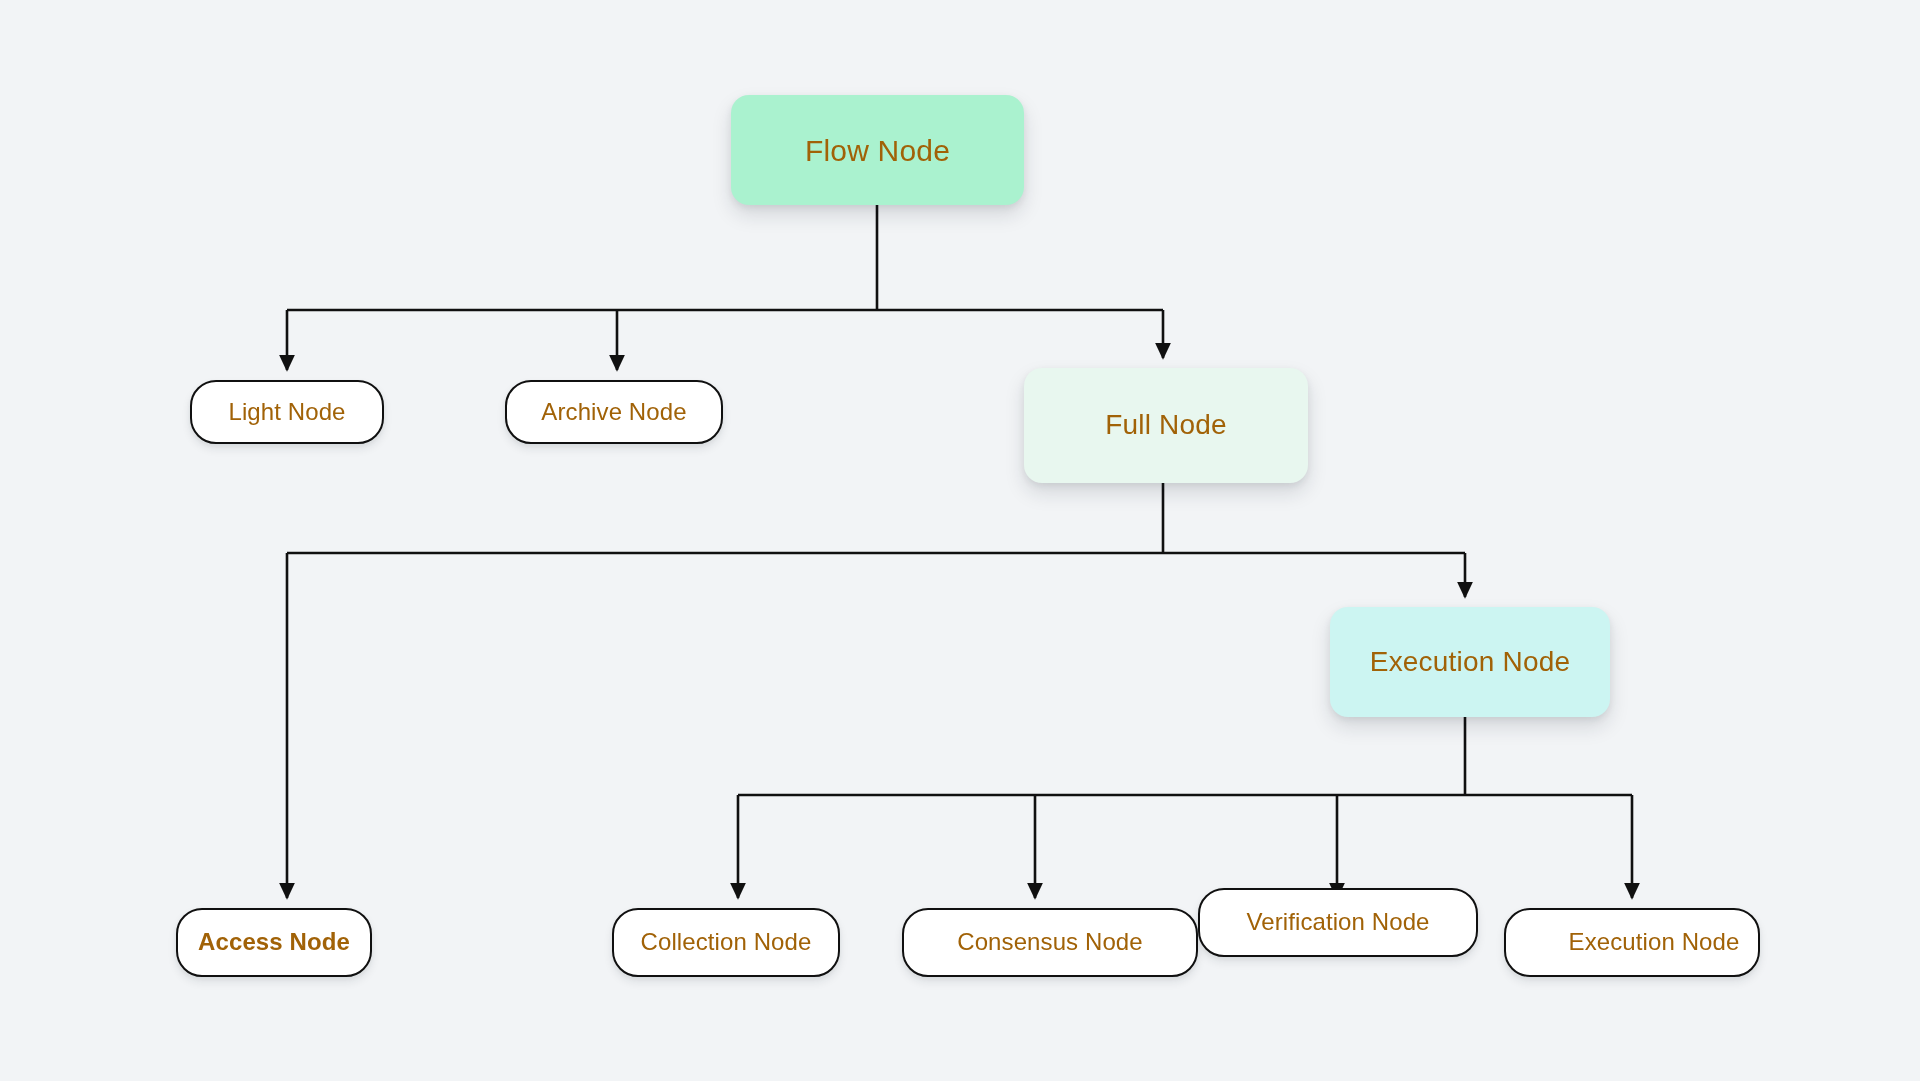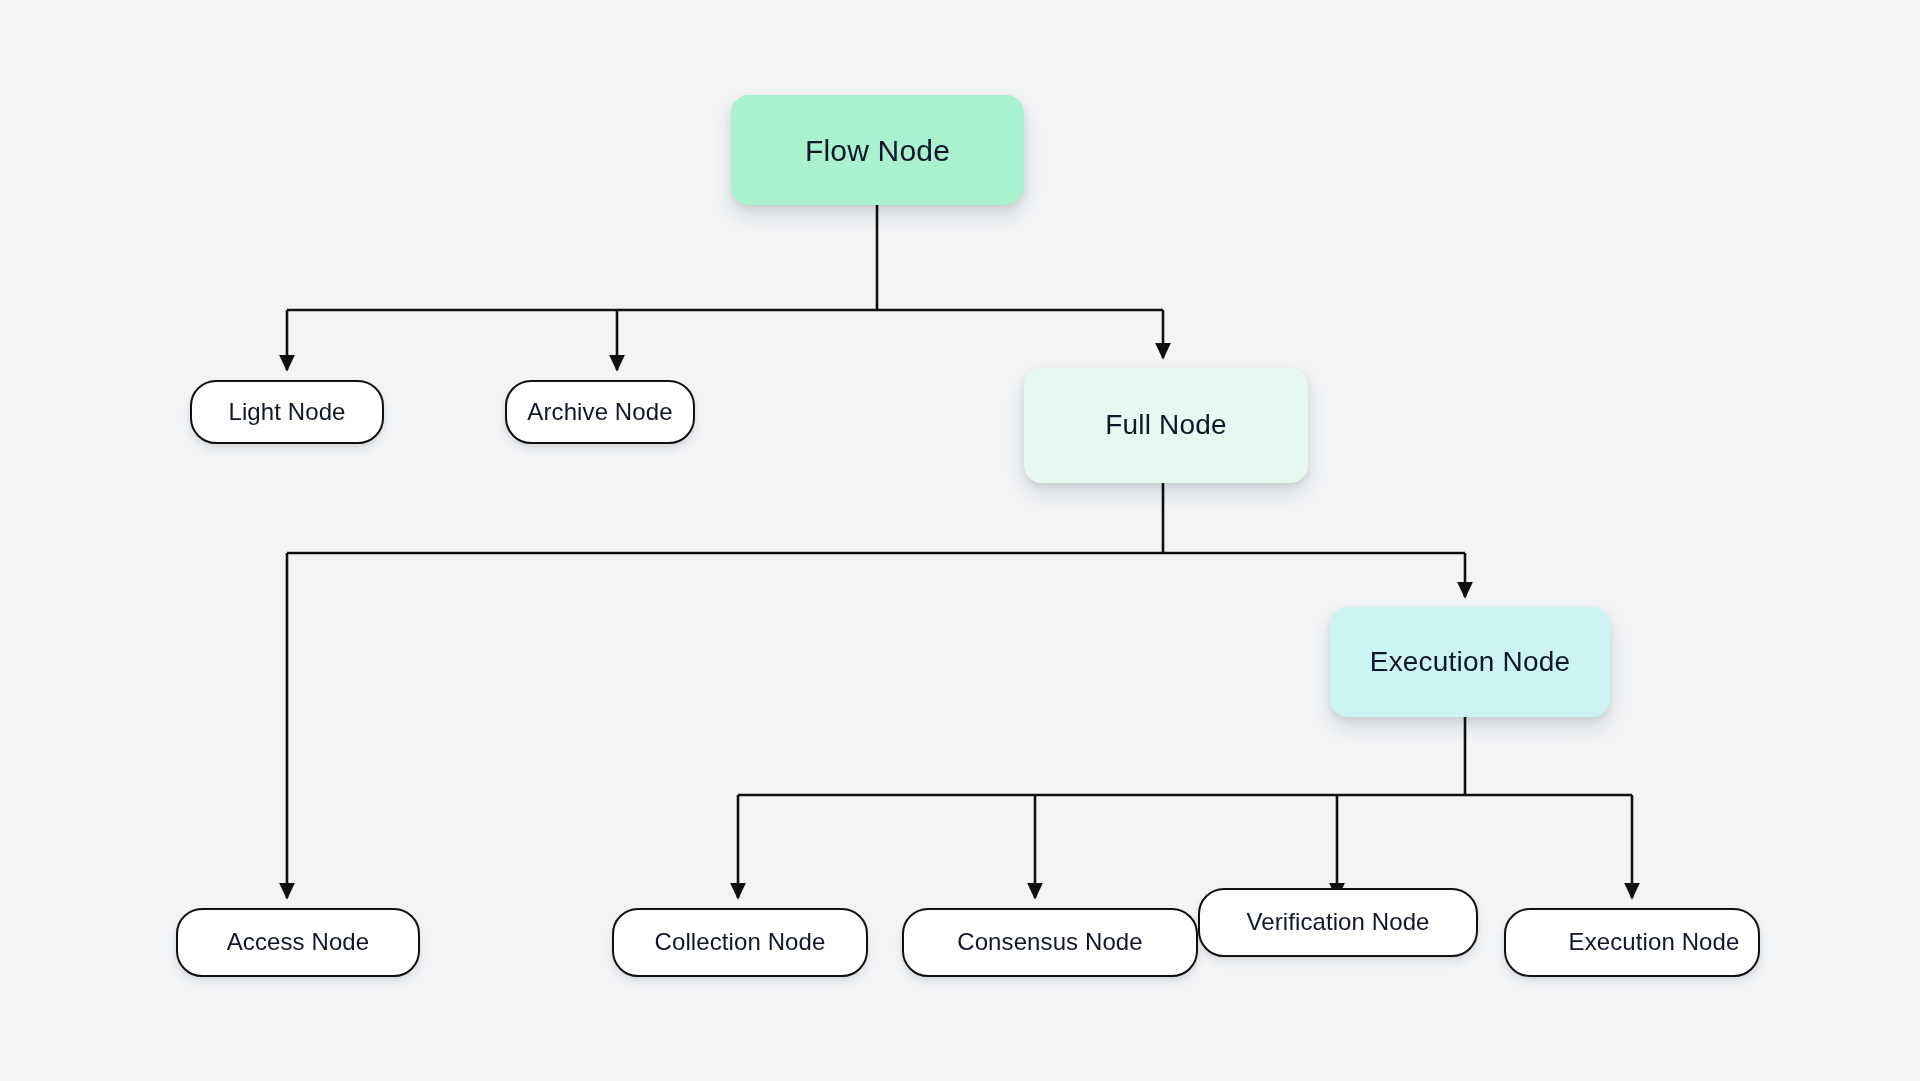--- a/index.html
+++ b/index.html
@@ -26,21 +26,21 @@
     top: 0;
     width: 1920px;
     height: 1081px;
     pointer-events: none;
   }
   .node {
     position: absolute;
     display: flex;
     align-items: center;
     justify-content: center;
-    color: #0f172a;
+    color: #a16207;
     line-height: 1.1;
     white-space: nowrap;
     user-select: none;
   }
   
   .node.leaf {
     background: #ffffff;
     border: 2.3px solid #101010;
     border-radius: 26px;
     font-size: 24px;
@@ -96,29 +96,29 @@
       <path d="M 1035 795 L 1035 898" marker-end="url(#arrow)"></path>
       <path d="M 1337 795 L 1337 898" marker-end="url(#arrow)"></path>
       <path d="M 1632 795 L 1632 898" marker-end="url(#arrow)"></path>
     </g>
   </svg>
 
   <div class="node fill root" style="left: 731px; top: 95px; width: 293px; height: 110px; background: rgb(170, 242, 207);">Flow Node</div>
 
   <div class="node leaf" style="left: 190px; top: 380px; width: 194px; height: 64px;">Light Node</div>
 
-  <div class="node leaf" style="left: 505px; top: 380px; width: 190px; height: 64px;">Archive Node</div>
+  <div class="node leaf" style="left: 505px; top: 380px; width: 218px; height: 64px;">Archive Node</div>
 
   <div class="node fill branch" style="left: 1024px; top: 368px; width: 284px; height: 115px; background: rgb(232, 247, 239);">Full Node</div>
 
   <div class="node fill validator" style="left: 1330px; top: 607px; width: 280px; height: 110px; background: rgb(204, 245, 242);">Execution Node</div>
 
-  <div class="node leaf" style="left: 176px; top: 908px; width: 244px; height: 69px;">Access Node</div>
+  <div class="node leaf" style="left: 176px; top: 908px; width: 196px; height: 69px; font-weight: bold;">Access Node</div>
 
-  <div class="node leaf" style="left: 612px; top: 908px; width: 256px; height: 69px;">Collection Node</div>
+  <div class="node leaf" style="left: 612px; top: 908px; width: 228px; height: 69px;">Collection Node</div>
 
   <div class="node leaf" style="left: 902px; top: 908px; width: 296px; height: 69px;">Consensus Node</div>
 
   <div class="node leaf" style="left: 1198px; top: 888px; width: 280px; height: 69px;">Verification Node</div>
 
   <div class="node leaf" style="left: 1504px; top: 908px; width: 256px; height: 69px; padding-left: 44px;">Execution Node</div>
 
 </div>
 
 </body></html>

